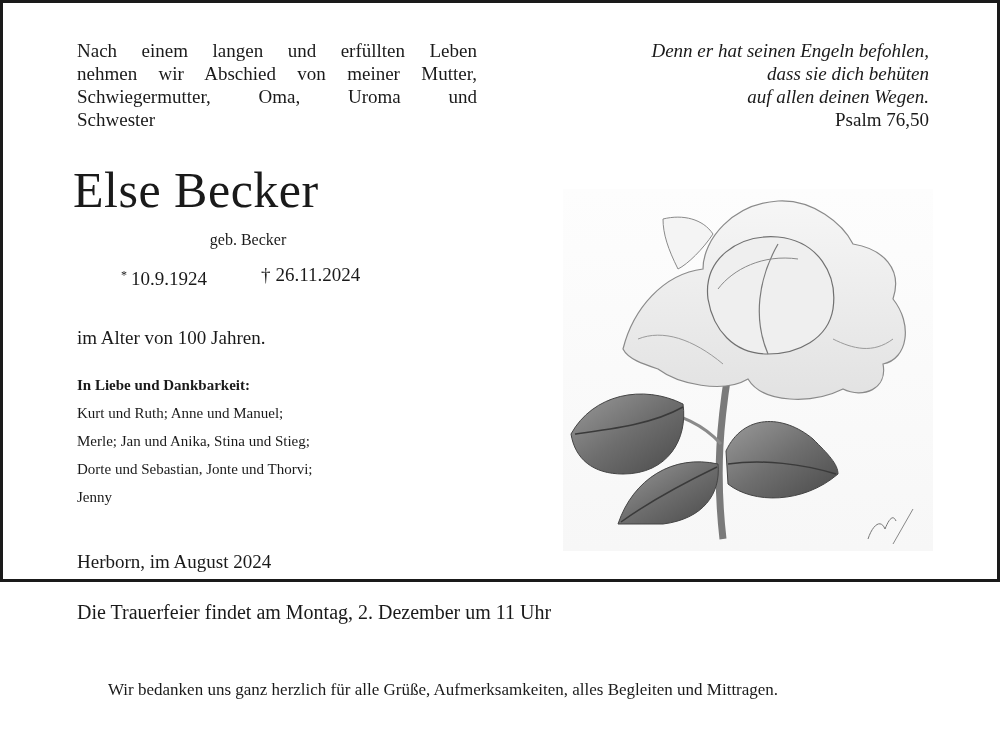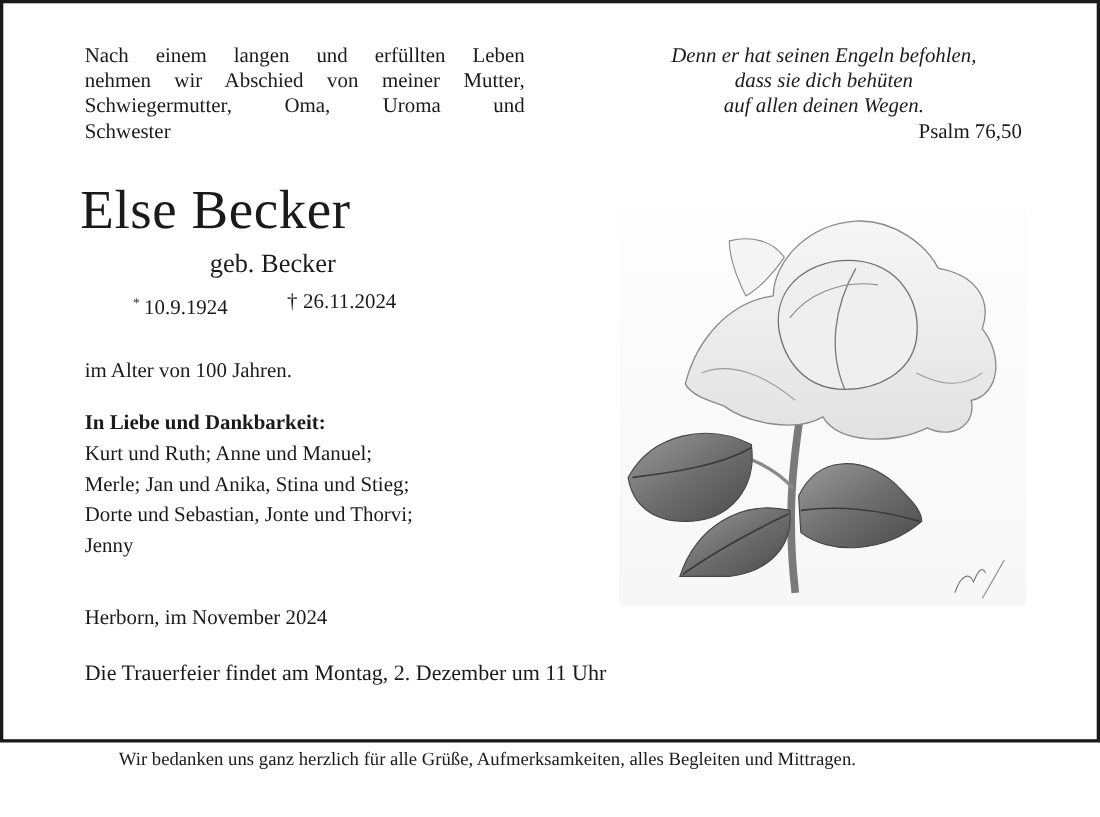--- a/index.html
+++ b/index.html
@@ -1,53 +1,53 @@
 <!DOCTYPE html>
 <html><head>
   <meta charset="utf-8">
   <style>
     html, body { margin: 0; padding: 0; background: #ffffff; }
     body { width: 1000px; height: 743px; position: relative; overflow: hidden; }
     .frame {
-      position: absolute; left: 0; top: 0; width: 1000px; height: 675px;
+      position: absolute; left: 0; top: 0; width: 1000px; height: 582px;
       box-sizing: border-box; border: 3px solid #1a1a1a; background: #ffffff;
     }
     .serif { font-family: "Liberation Serif", "DejaVu Serif", serif; color: #1a1a1a; }
     .abs { position: absolute; }
 
     .intro {
       left: 74px; top: 36px; width: 400px;
       font-size: 19px; line-height: 23px; text-align: justify;
     }
     .intro span { display: block; }
     .intro .just { text-align-last: justify; }
 
     .verse {
       right: 68px; top: 36px; width: 360px; text-align: right;
       font-size: 19px; line-height: 23px;
     }
-    .verse .line { display: block; font-style: italic; text-align: center; }
+    .verse .line { display: block; font-style: italic; }
     .verse .ref { display: block; font-style: normal; }
 
     .name {
       left: 70px; top: 156px; width: 350px; text-align: left;
       font-size: 50px; line-height: 62px; letter-spacing: 0.5px;
     }
     .maiden {
       left: 70px; top: 224px; width: 350px; text-align: center;
-      font-size: 24px; line-height: 26px;
+      font-size: 16px; line-height: 26px;
     }
     .dates { left: 118px; top: 259px; font-size: 19px; line-height: 26px; }
     .dates .birth { position: absolute; left: 0; white-space: nowrap; }
     .dates .death { position: absolute; left: 140px; white-space: nowrap; }
     .sym-small { font-size: 12px; vertical-align: 6px; margin-right: 4px; }
 
     .age { left: 74px; top: 322px; font-size: 19px; line-height: 26px; }
 
-    .mourners { left: 74px; top: 368px; width: 420px; font-size: 19px; line-height: 28px; }
+    .mourners { left: 74px; top: 368px; width: 420px; font-size: 15px; line-height: 28px; }
     .mourners .head { font-weight: bold; display: block; }
     .mourners .row { display: block; font-family: Liberation Serif, serif; }
 
     .place { left: 74px; top: 546px; font-size: 19px; line-height: 26px; }
 
     .service { left: 74px; top: 598px; width: 600px; font-size: 20px; line-height: 22px; }
     .service span { display: block; }
 
     .thanks { left: 74px; top: 676px; width: 860px; font-size: 17px; line-height: 22px; white-space: nowrap; margin-left: 31px; }
 
@@ -91,21 +91,21 @@
   <div class="abs serif age">im Alter von 100 Jahren.</div>
 
   <div class="abs serif mourners">
     <span class="head">In Liebe und Dankbarkeit:</span>
     <span class="row">Kurt und Ruth; Anne und Manuel;</span>
     <span class="row">Merle; Jan und Anika, Stina und Stieg;</span>
     <span class="row">Dorte und Sebastian, Jonte und Thorvi;</span>
     <span class="row">Jenny</span>
   </div>
 
-  <div class="abs serif place">Herborn, im November 2024</div>
+  <div class="abs serif place">Herborn, im August 2024</div>
 
   <div class="abs serif service">
     <span>Die Trauerfeier findet am Montag, 2. Dezember um 11 Uhr</span>
   </div>
 
   <div class="abs serif thanks">Wir bedanken uns ganz herzlich für alle Grüße, Aufmerksamkeiten, alles Begleiten und Mittragen.</div>
 
   <div class="abs rose-box">
     <svg viewBox="0 0 370 362">
       <defs>

